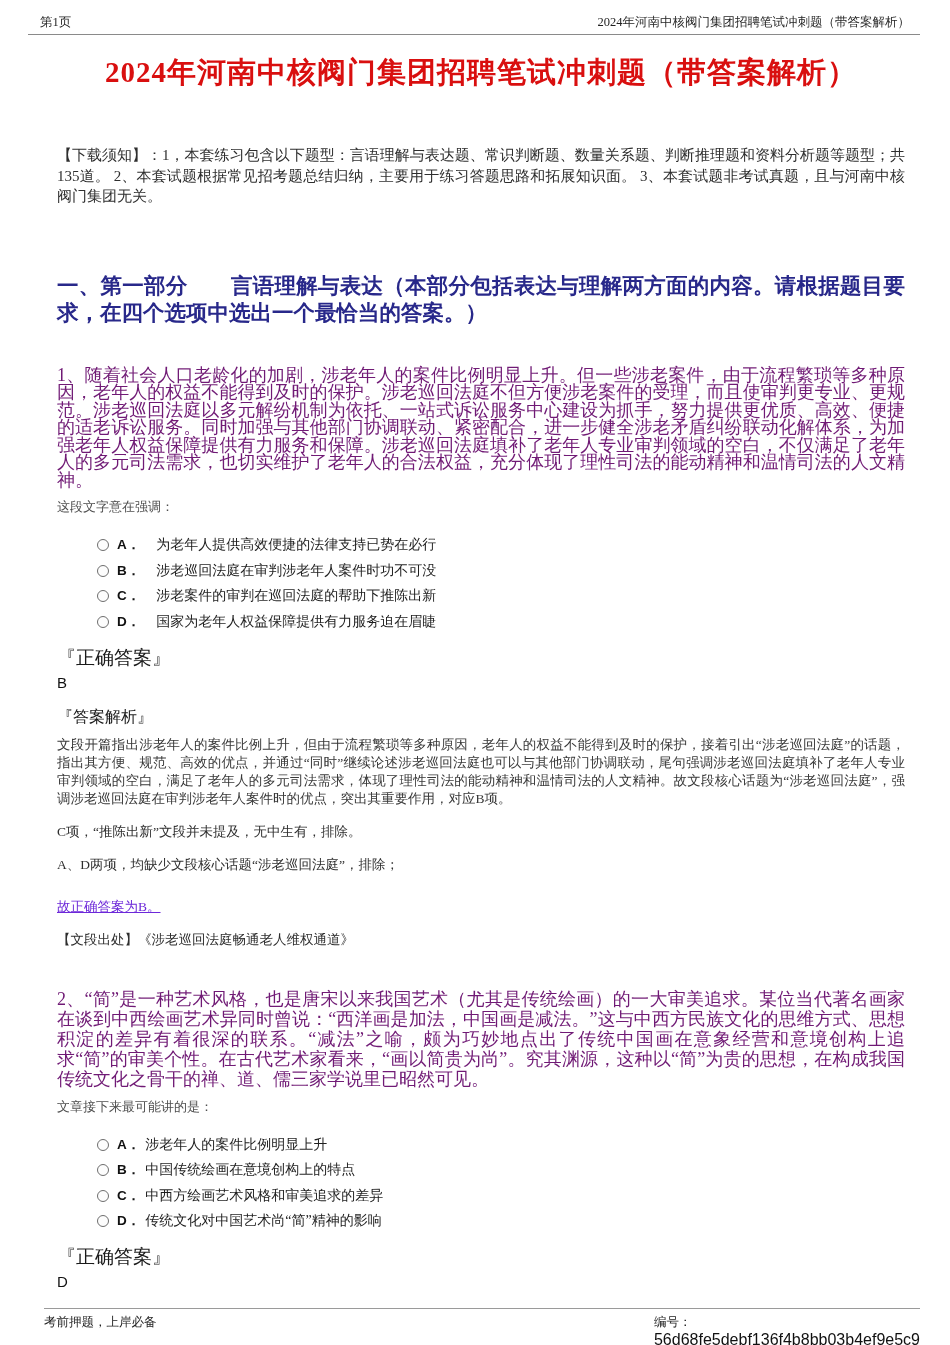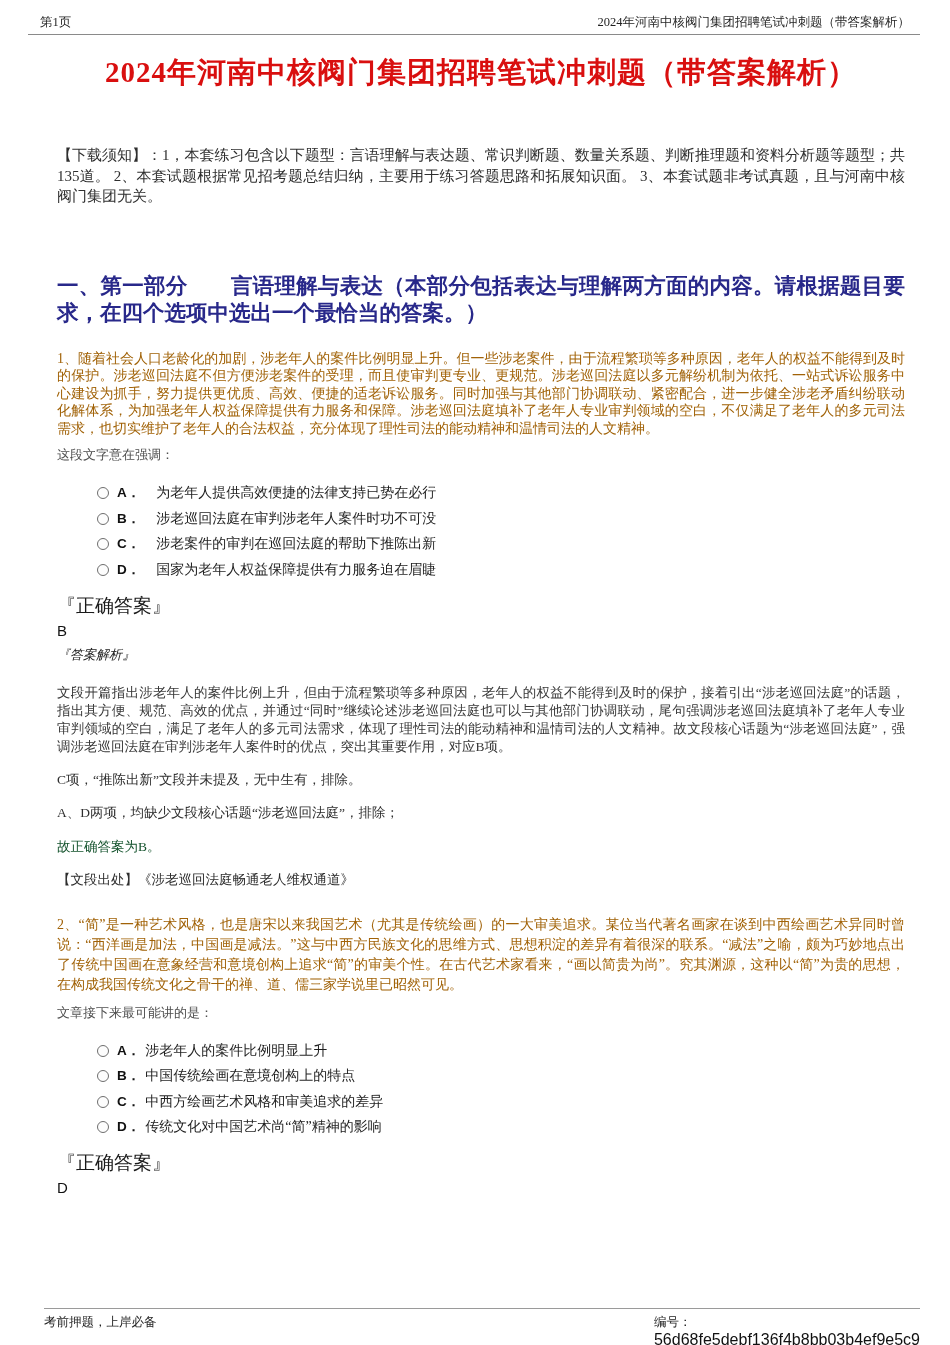--- a/index.html
+++ b/index.html
@@ -46,24 +46,24 @@
   .section-heading{
     margin-top:66px;
     font-size:21.5px;
     font-weight:bold;
     color:#28288a;
     line-height:27px;
     text-align:justify;
   }
 
   .stem{
-    margin-top:23px;
-    font-size:14px;
+    margin-top:40px;
+    font-size:18px;
     line-height:17.5px;
-    color:#a16207;
+    color:#701a75;
     text-align:justify;
   }
   .q2 .stem{line-height:20px;}
 
   .prompt{
     margin-top:9px;
     font-size:13px;
     color:#4f4f4f;
   }
 
@@ -87,31 +87,31 @@
   }
   .q1 .opt-label{margin-right:16px;}
   .q2 .opt-label{margin-right:5px;}
   .opt-text{font-size:14px;color:#1e1e1e;}
 
   .answer-label{margin-top:13px;font-size:19px;color:#1a1a1a;}
   .answer-value{
     margin-top:3px;font-size:15px;color:#111;
     font-family:"Liberation Sans","DejaVu Sans",sans-serif;
   }
-  .analysis-label{margin-top:7px;font-size:13px;color:#1a1a1a;font-style:italic;}
+  .analysis-label{margin-top:16px;font-size:16px;color:#1a1a1a;}
 
   .analysis{
-    margin-top:20px;
+    margin-top:8px;
     font-size:13.5px;
     line-height:18px;
     color:#383838;
     text-align:justify;
   }
   .analysis-note{margin-top:15px;font-size:13.5px;color:#2e2e2e;}
-  .conclusion{margin-top:16px;font-size:13.5px;color:#14532d;}
+  .conclusion{margin-top:24px;font-size:13.5px;color:#6d28d9;text-decoration:underline;}
   .source{margin-top:15px;font-size:13.5px;color:#2e2e2e;}
 
   .q2{margin-top:26px;}
 
   
   .page-footer{
     position:absolute;
     left:44px;right:30px;top:1308px;
     border-top:1px solid #9a9a9a;
     padding-top:5px;

